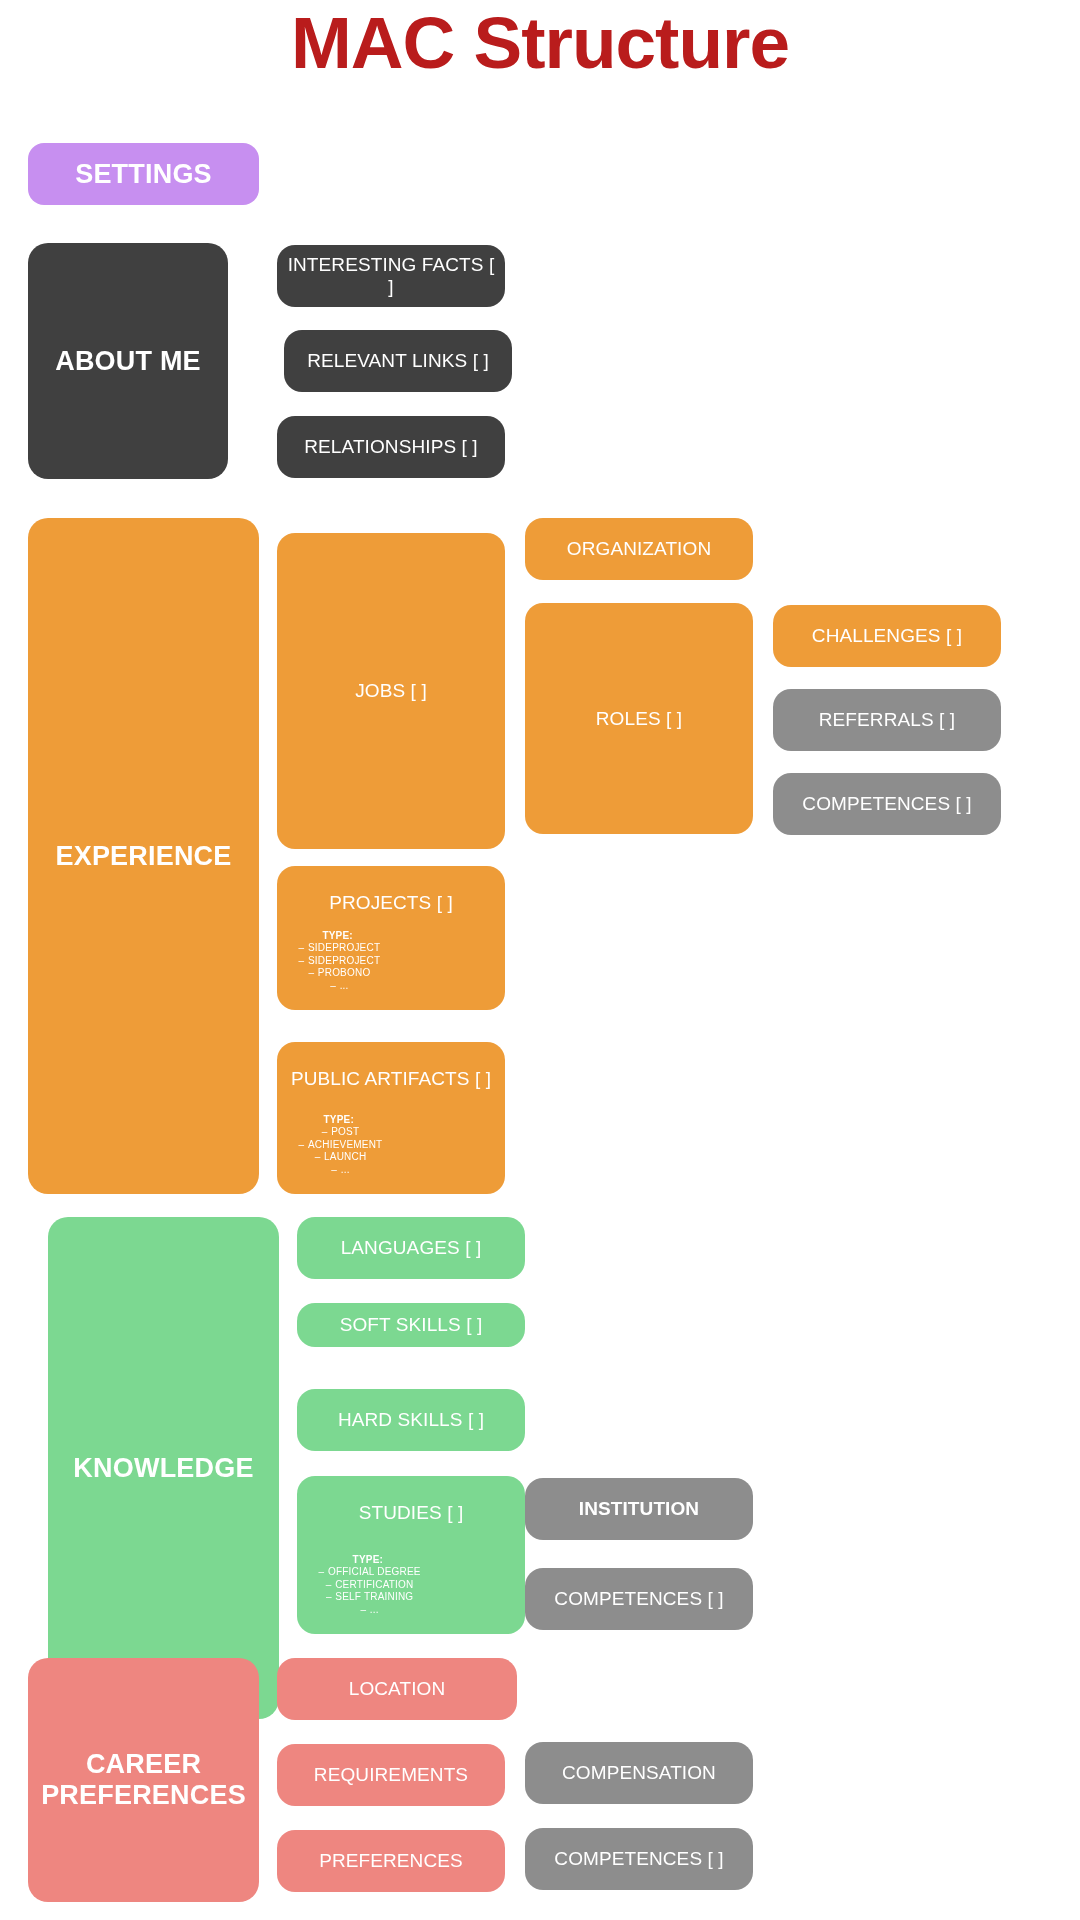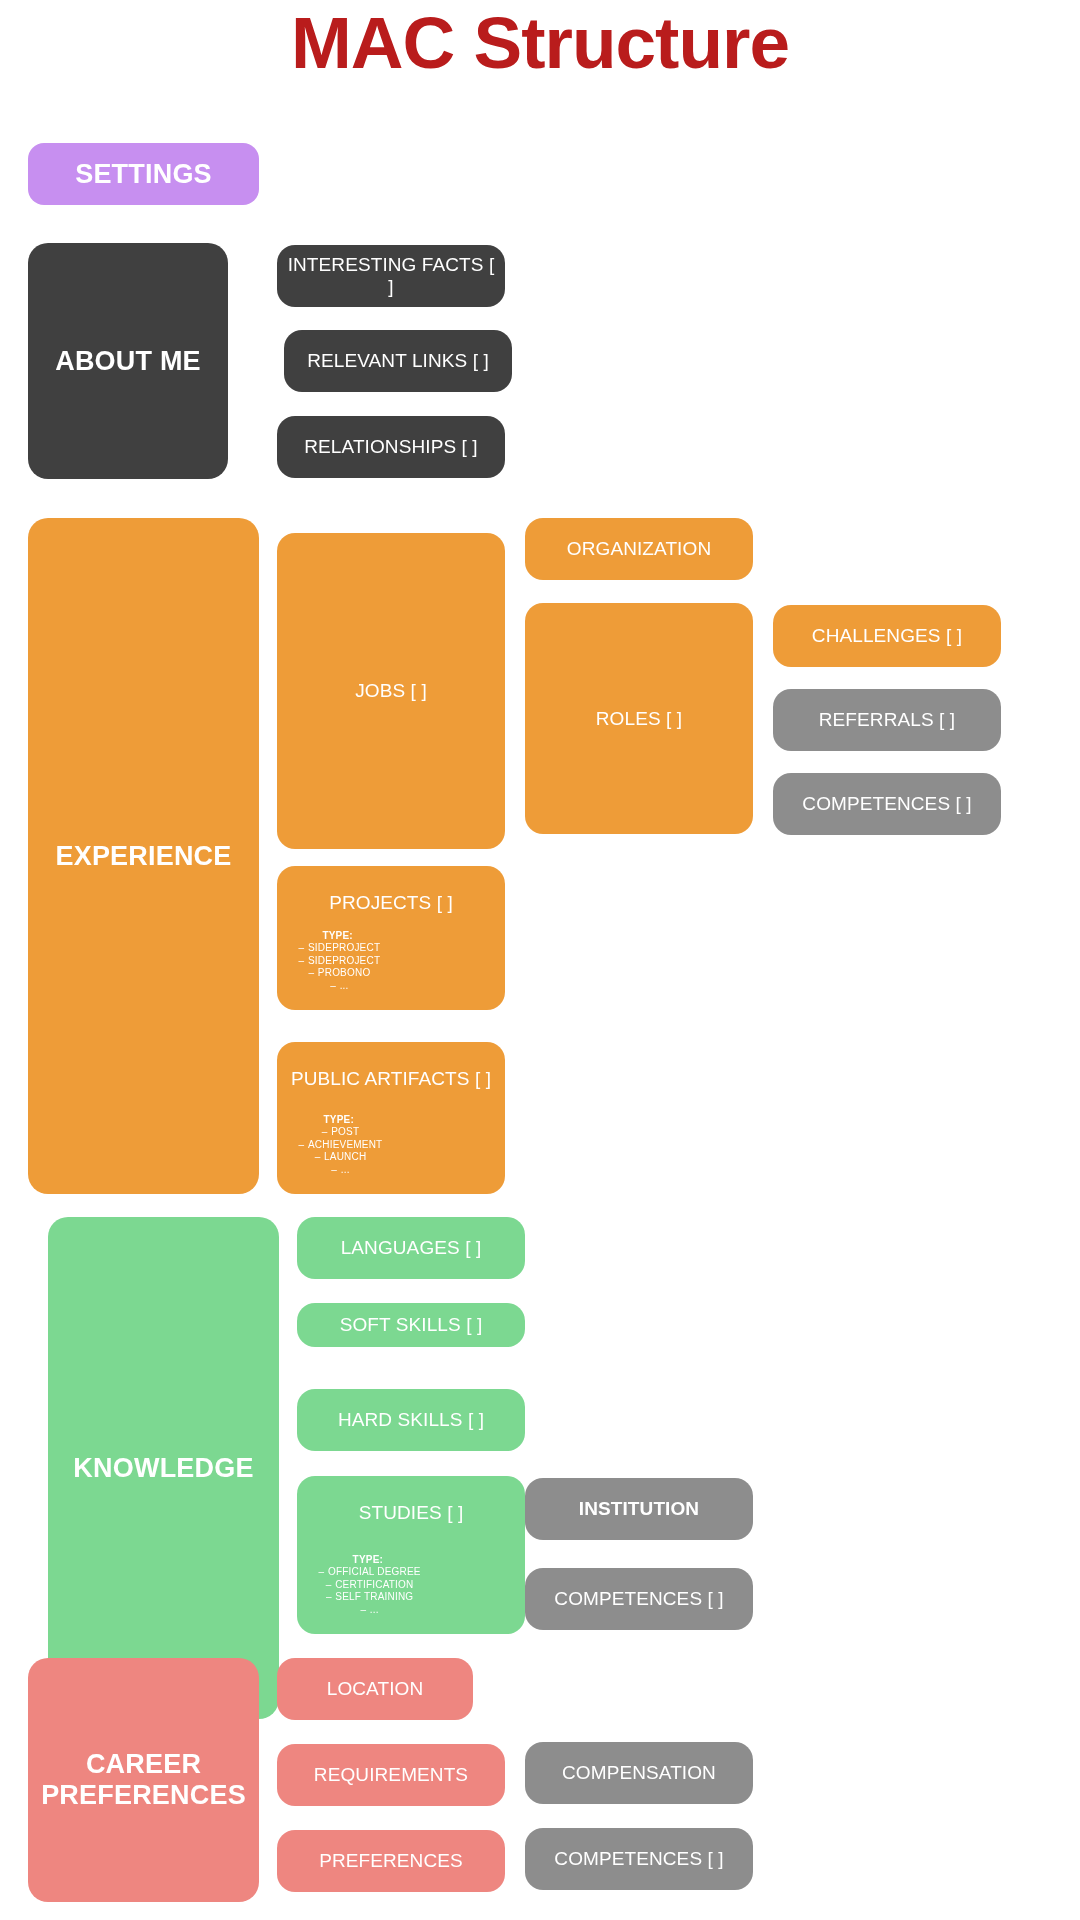--- a/index.html
+++ b/index.html
@@ -229,21 +229,21 @@
     <span class="label">COMPETENCES [ ]</span>
   </div>
 
   <div class="node group c-red" style="left:28px; top:1658px; width:231px; height:244px;">
     <span class="label">
       <span style="display:block;">CAREER</span>
       <span style="display:block;">PREFERENCES</span>
     </span>
   </div>
 
-  <div class="node leaf c-red" style="left:277px; top:1658px; width:196px; height:62px;">
+  <div class="node leaf c-red" style="left:277px; top:1658px; width:240px; height:62px;">
     <span class="label">LOCATION</span>
   </div>
 
   <div class="node leaf c-red" style="left:277px; top:1744px; width:228px; height:62px;">
     <span class="label">REQUIREMENTS</span>
   </div>
 
   <div class="node leaf c-red" style="left:277px; top:1830px; width:228px; height:62px;">
     <span class="label">PREFERENCES</span>
   </div>

